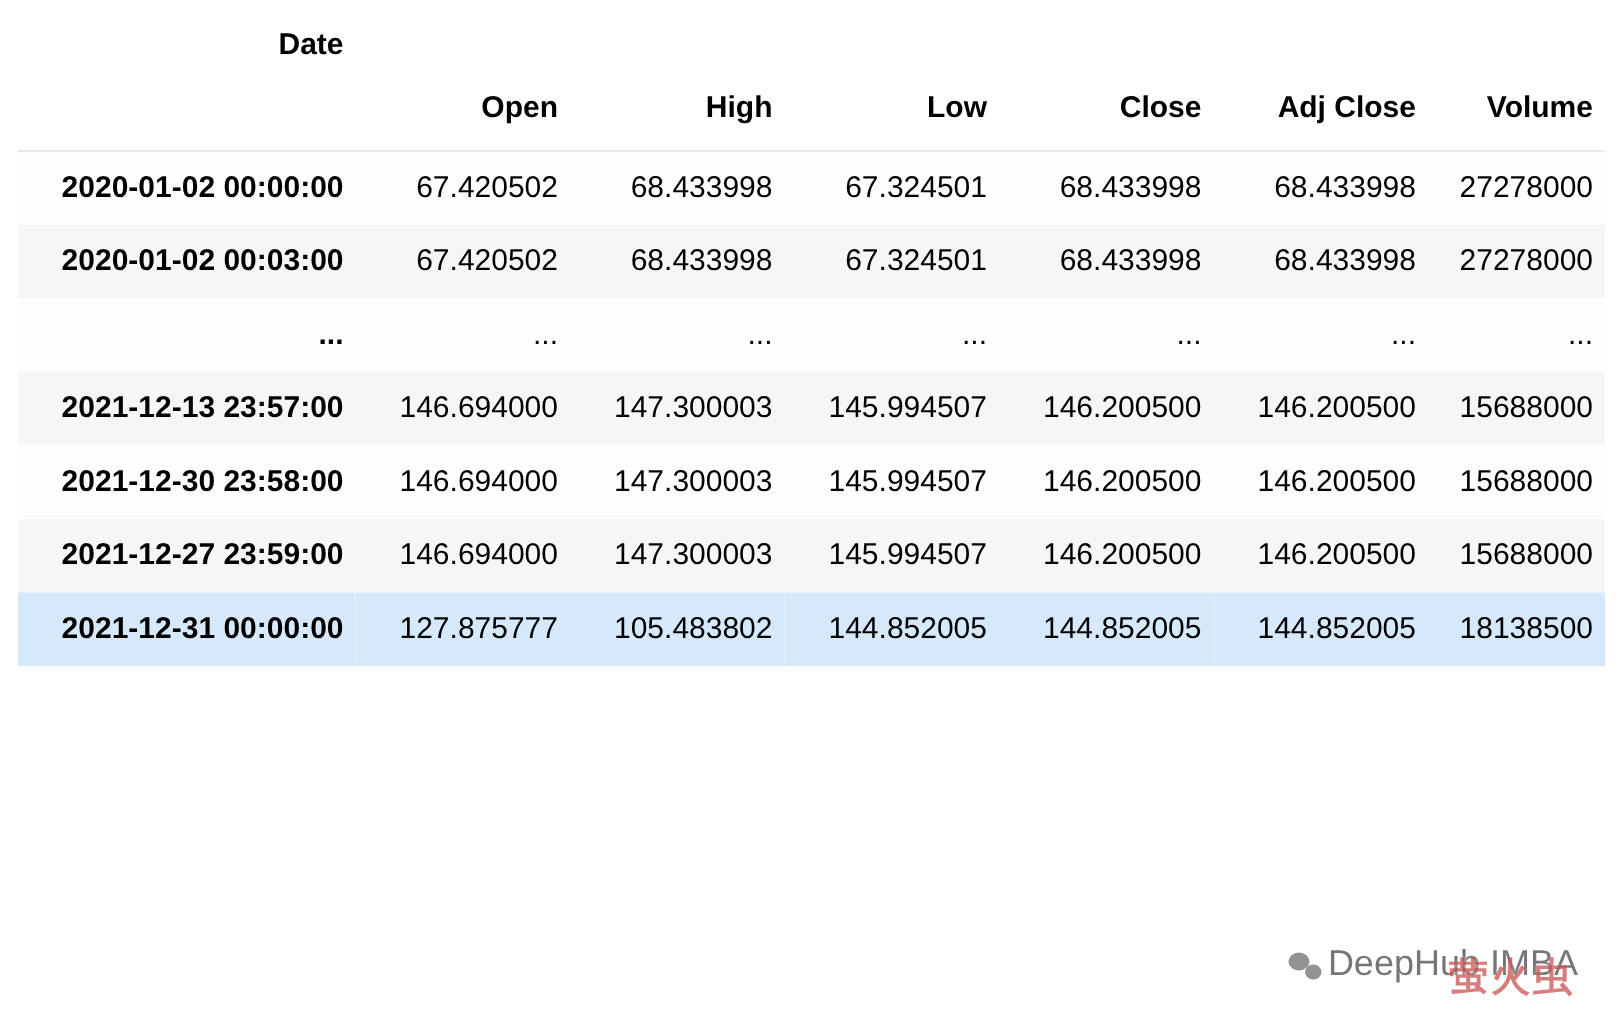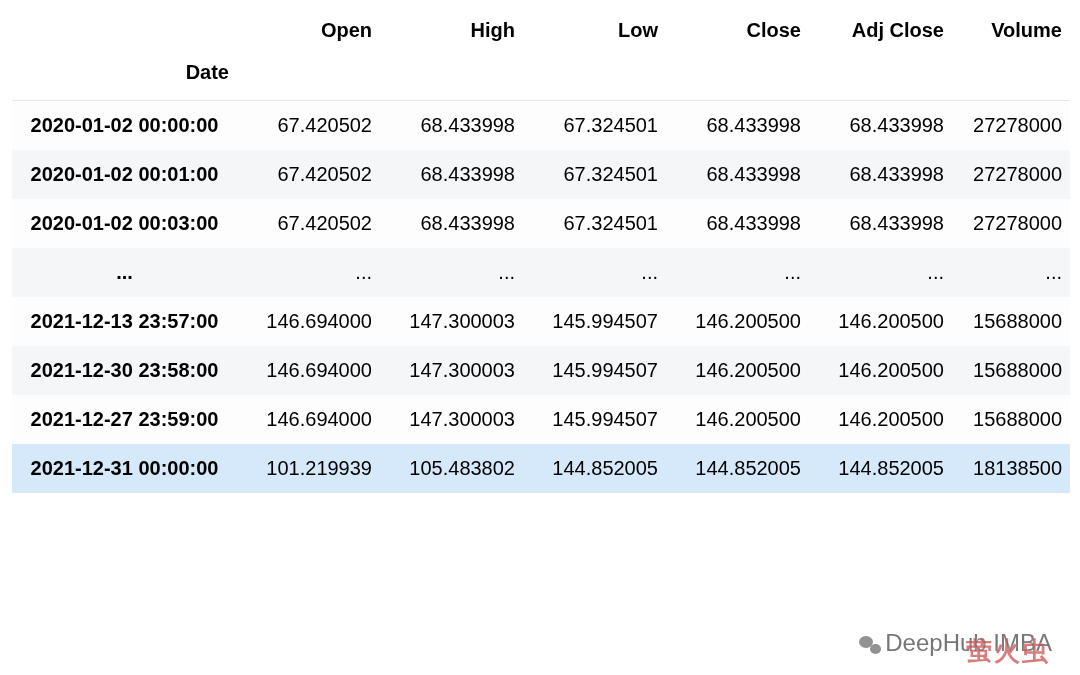--- a/index.html
+++ b/index.html
@@ -33,20 +33,21 @@
   thead tr:first-child th {
     border-bottom: none;
   }
   thead tr:nth-child(2) th {
     padding-top: 6px;
     padding-bottom: 16px;
     border-bottom: 1px solid #e6e6e6;
   }
   tbody th.rowhdr {
     font-weight: 700;
+    text-align: right;
   }
   tbody td {
     text-align: right;
     font-weight: 400;
   }
   tbody tr:nth-child(even) td,
   tbody tr:nth-child(even) th {
     background: #f5f6f7;
   }
   tbody tr:nth-child(odd) td,
@@ -118,50 +119,41 @@
         <col class="c-date">
           <col class="c-num">
           <col class="c-num">
           <col class="c-num">
           <col class="c-num">
           <col class="c-num">
           <col class="c-vol">
       </colgroup>
       <thead>
         <tr>
+          <th>Date</th>
+          <th></th>
+            <th></th>
+            <th></th>
+            <th></th>
+            <th></th>
+            <th></th>
+        </tr>
+        <tr>
           <th></th>
           <th>Open</th>
           <th>High</th>
           <th>Low</th>
           <th>Close</th>
           <th>Adj Close</th>
           <th>Volume</th>
         </tr>
-        <tr>
-          <th>Date</th>
-          <th></th>
-            <th></th>
-            <th></th>
-            <th></th>
-            <th></th>
-            <th></th>
-        </tr>
       </thead>
       <tbody id="tbody">
           <tr>
             <th class="rowhdr">2020-01-02 00:00:00</th>
-            <td>67.420502</td>
-            <td>68.433998</td>
-            <td>67.324501</td>
-            <td>68.433998</td>
-            <td>68.433998</td>
-            <td>27278000</td>
-          </tr>
-          <tr>
-            <th class="rowhdr">2020-01-02 00:01:00</th>
             <td>67.420502</td>
             <td>68.433998</td>
             <td>67.324501</td>
             <td>68.433998</td>
             <td>68.433998</td>
             <td>27278000</td>
           </tr>
           <tr>
             <th class="rowhdr">2020-01-02 00:03:00</th>
             <td>67.420502</td>
@@ -202,21 +194,21 @@
             <th class="rowhdr">2021-12-27 23:59:00</th>
             <td>146.694000</td>
             <td>147.300003</td>
             <td>145.994507</td>
             <td>146.200500</td>
             <td>146.200500</td>
             <td>15688000</td>
           </tr>
           <tr class="highlight">
             <th class="rowhdr">2021-12-31 00:00:00</th>
-            <td>101.219939</td>
+            <td>127.875777</td>
             <td>105.483802</td>
             <td>144.852005</td>
             <td>144.852005</td>
             <td>144.852005</td>
             <td>18138500</td>
           </tr>
         </tbody>
     </table>
   </div>
 

